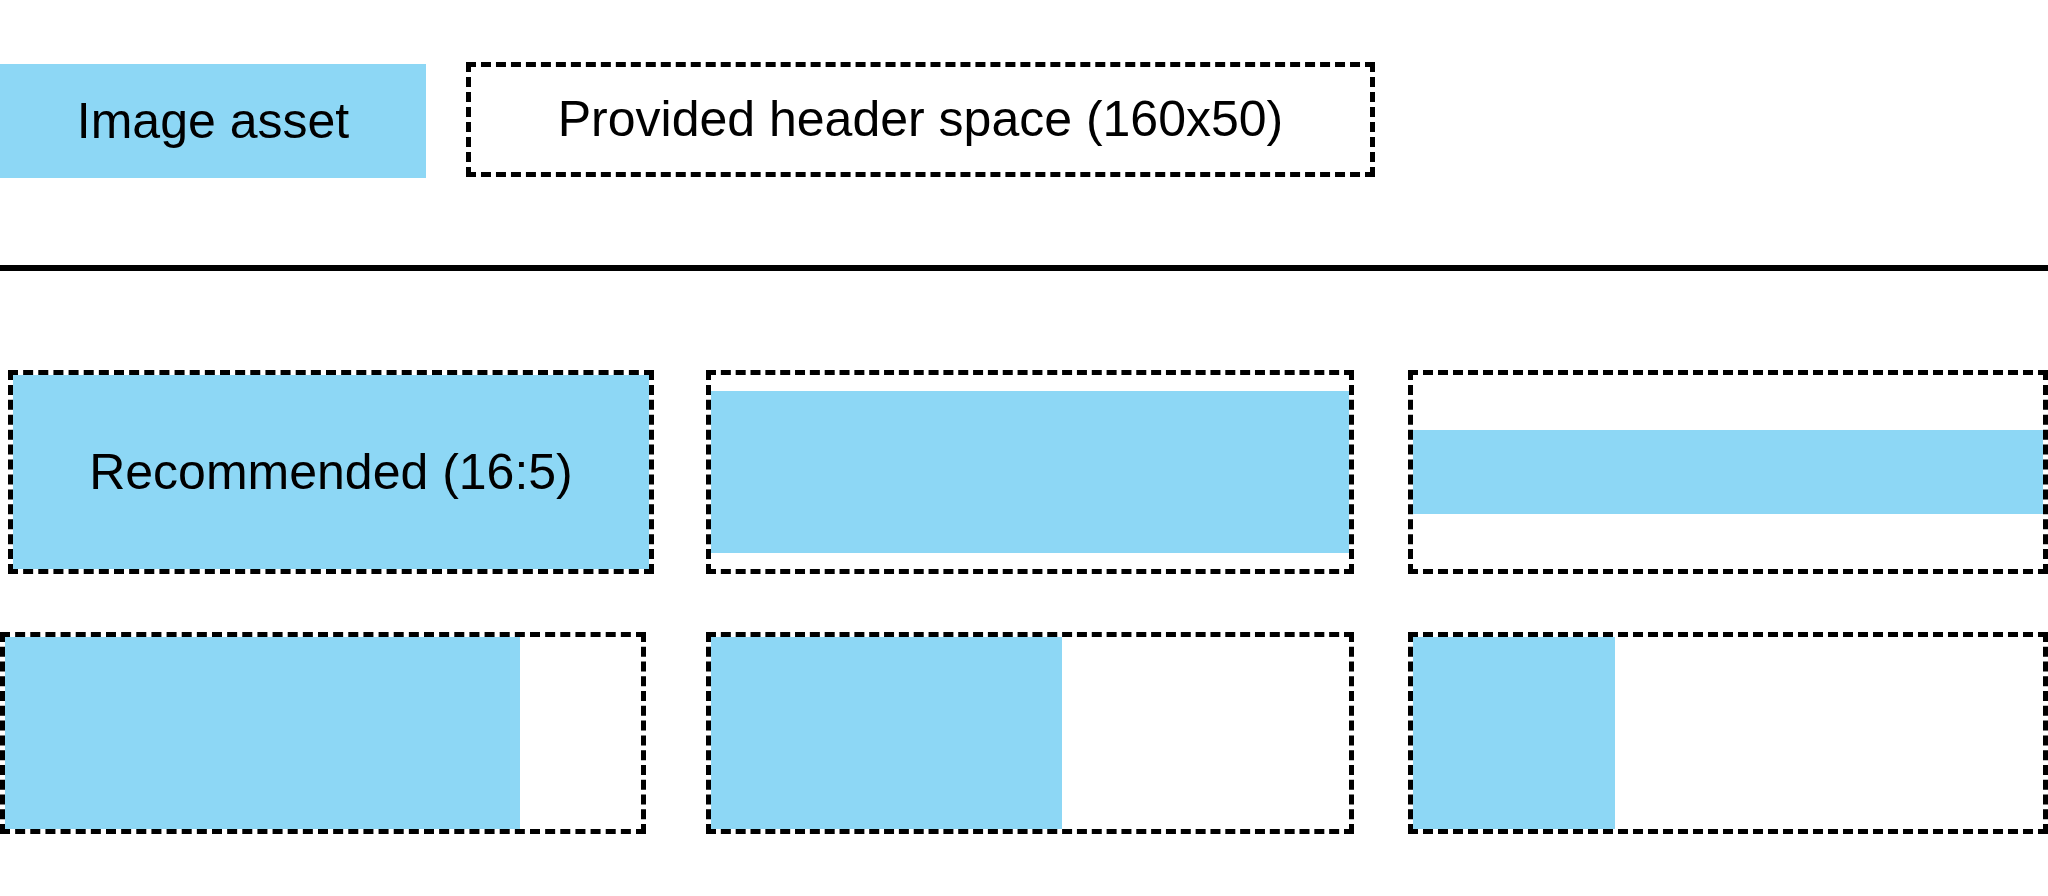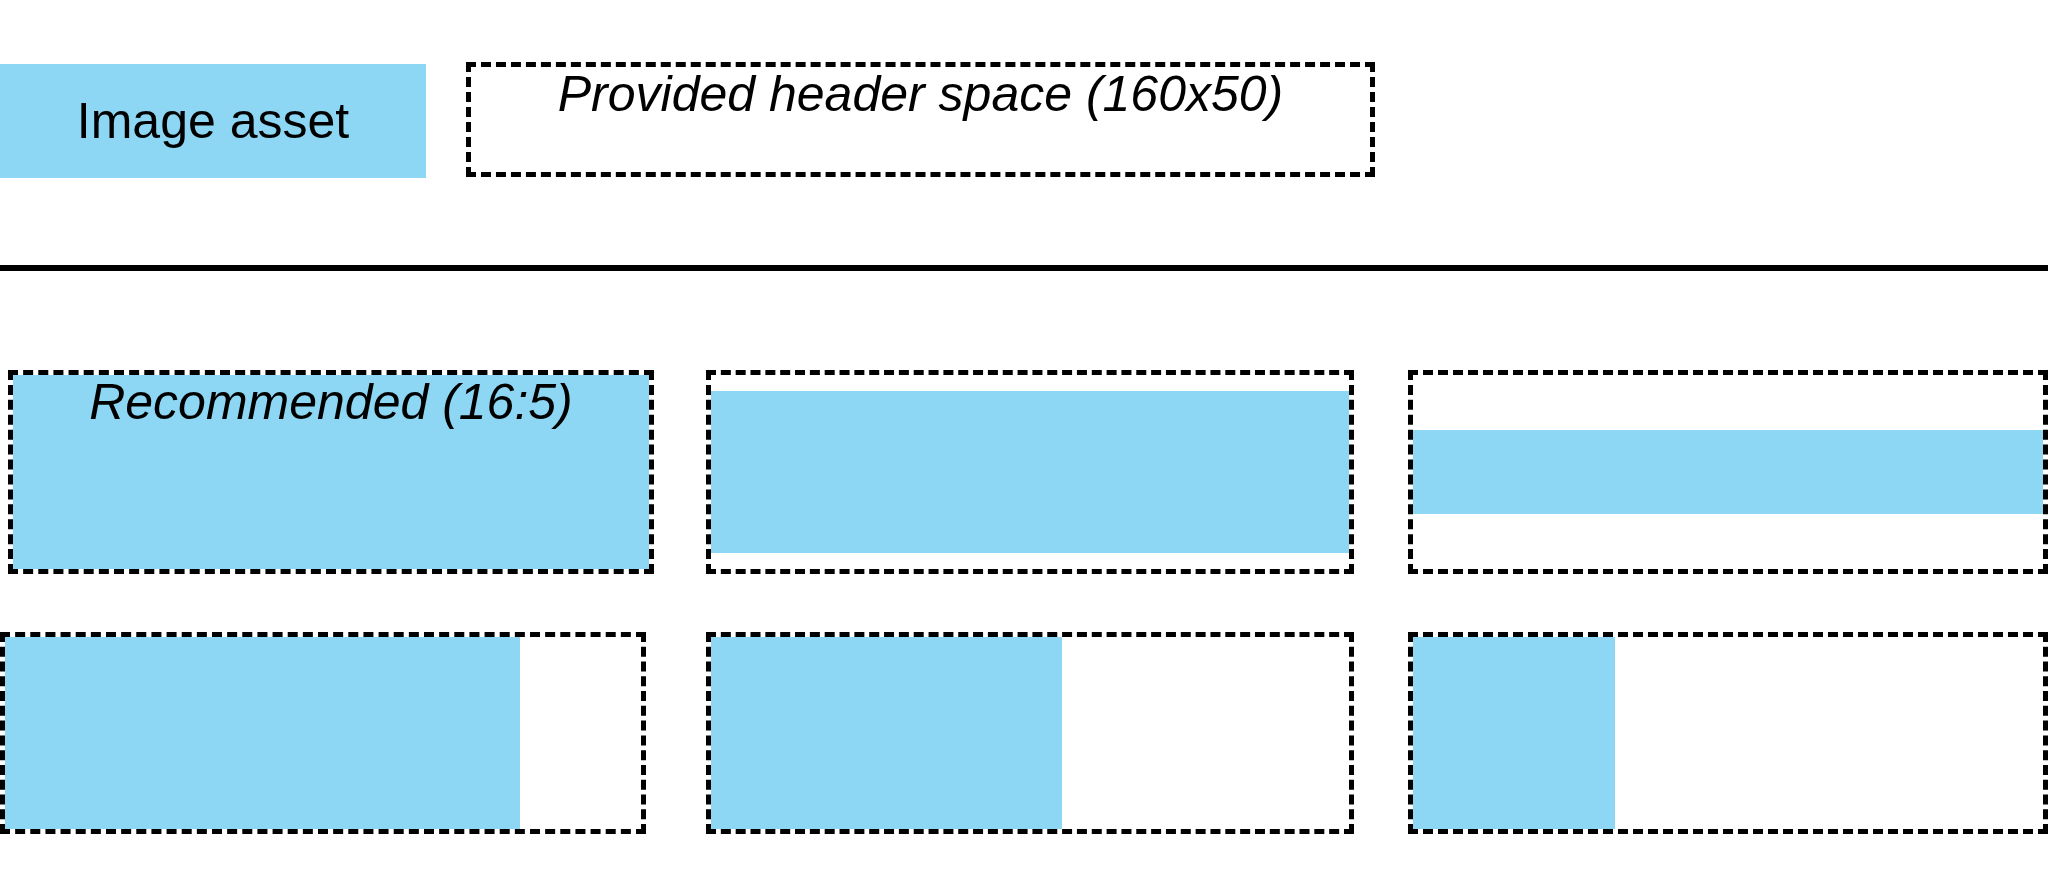--- a/index.html
+++ b/index.html
@@ -29,21 +29,21 @@
     position: absolute;
     left: 0; top: 64px;
     width: 426px; height: 114px;
     background: var(--accent, #8dd7f5);
     display: flex; align-items: center; justify-content: center;
   }
   .dashed {
     border: 5px dashed var(--ink, #000000);
     box-sizing: border-box;
     position: absolute;
-    display: flex; align-items: flex-start; justify-content: center; font-style: italic;
+    display: flex; align-items: center; justify-content: center;
   }
   .legend-space {
     left: 466px; top: 62px;
     width: 909px; height: 115px;
   }
   .divider {
     position: absolute;
     left: 0; top: 265px;
     width: 100%; height: 6px;
     background: var(--ink, #000000);

